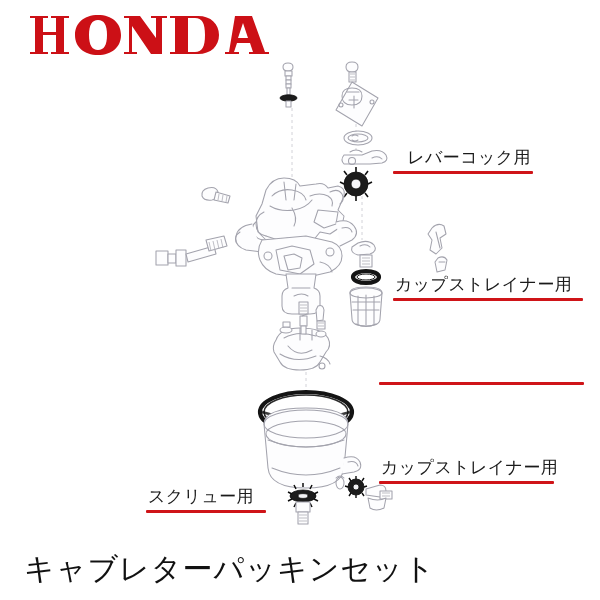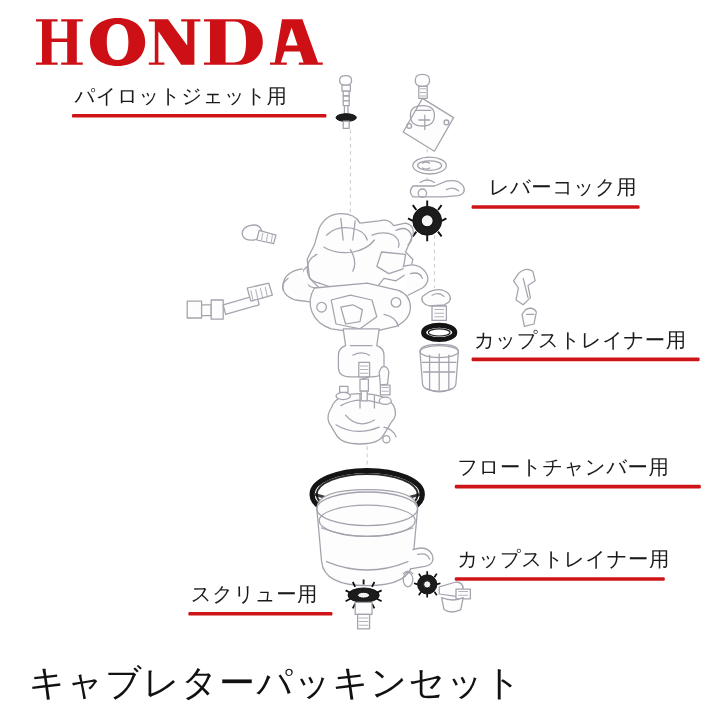--- a/index.html
+++ b/index.html
@@ -308,45 +308,40 @@
       <ellipse class="lnf" cx="321" cy="334" rx="5" ry="3"></ellipse>
     </g>
 
     <g>
       <path class="lnf" d="M302 316 l5 -2"></path>
       <ellipse class="lnf" cx="286" cy="330" rx="6" ry="3"></ellipse>
       <path class="lnf" d="M283 327 h7 v-5 h-7 Z"></path>
     </g>
   </svg>
 
-  <div class="callout" style="left:60px; top:72px;">
-    <span class="callout-text">パイロットジェット用</span>
-    <span class="callout-rule" style="width:212px;"></span>
-  </div>
 
   <div class="callout" style="left:393px; top:148px;text-align:right;">
     <span class="callout-text">レバーコック用</span>
     <span class="callout-rule" style="width:140px;"></span>
   </div>
 
   <div class="callout" style="left:393px; top:275px;">
     <span class="callout-text">カップストレイナー用</span>
     <span class="callout-rule" style="width:190px;"></span>
   </div>
 
   <div class="callout" style="left:379px; top:381px;">
-    <span class="callout-text">フロートチャンバー用</span>
     <span class="callout-rule" style="width:205px;"></span>
   </div>
 
   <div class="callout" style="left:379px; top:458px;">
     <span class="callout-text">カップストレイナー用</span>
     <span class="callout-rule" style="width:175px;"></span>
   </div>
 
-  <div class="callout" style="left:157px; top:487px;">
+  <div class="callout" style="left:146px; top:487px;">
     <span class="callout-text">スクリュー用</span>
     <span class="callout-rule" style="width:120px;"></span>
   </div>
 
   <div id="product-title">キャブレターパッキンセット</div>
 
 </div>
 
 </body></html>

